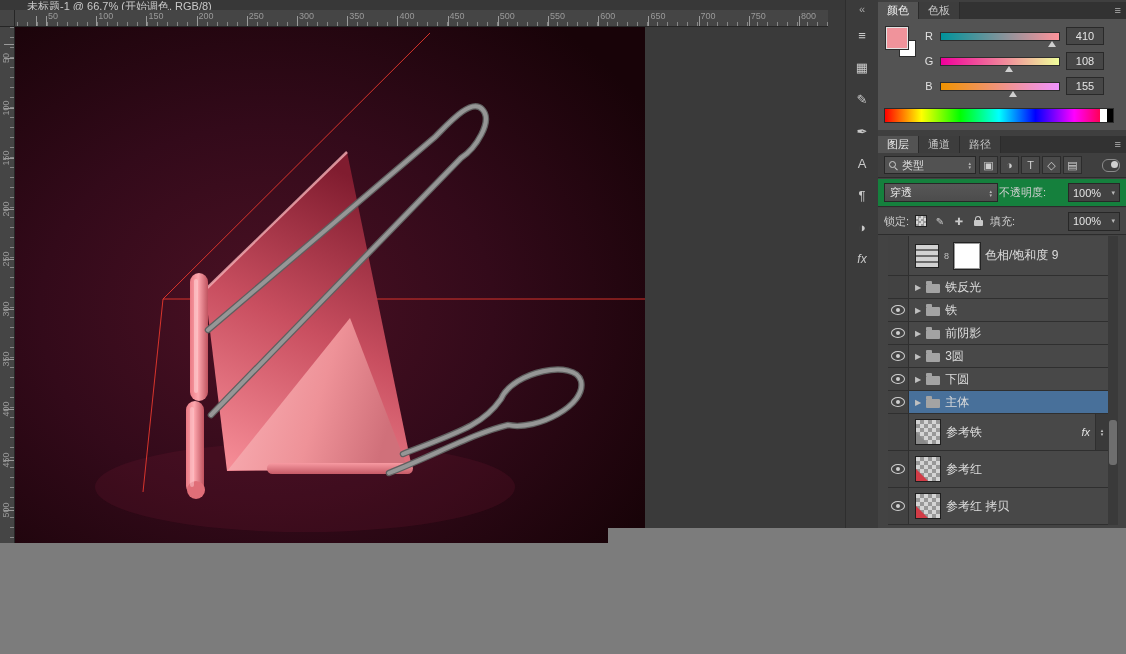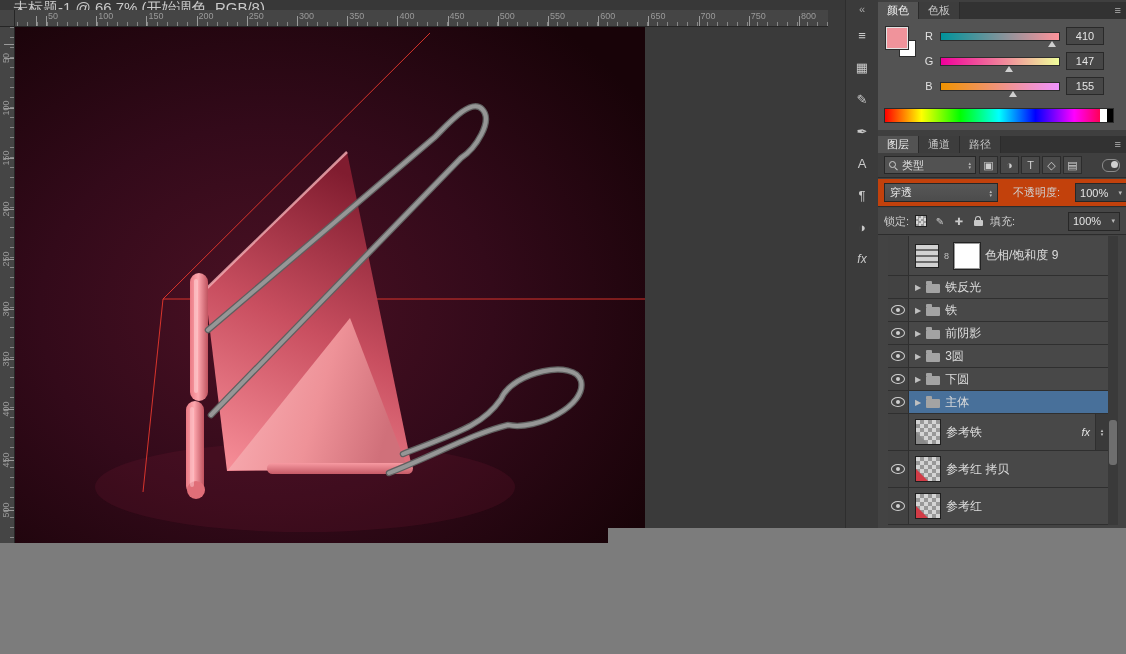--- a/index.html
+++ b/index.html
@@ -1,21 +1,21 @@
 <!DOCTYPE html>
 <html style="--app-bg: #3a3a3a; --panel-bg: #535353; --panel-dark: #3f3f3f; --row-bg: #484848; --selected-row: #48709a; --accent-pink: #f0939b; --guide-red: #e8392e; --wire-gray: #969696; --workspace-gray: #7c7c7c;"><head>
 <meta charset="utf-8">
 <style>
   html,body{margin:0;padding:0;background:#222;}
   .app{position:relative;width:1126px;height:654px;background:var(--app-bg,#3a3a3a);
        font-family:"Liberation Sans",sans-serif;overflow:hidden;user-select:none;}
 
   
   .titlebar{position:absolute;left:0;top:0;width:845px;height:10px;background:#383838;}
-  .title-text{position:absolute;left:13px;top:-1px;font-size:15px;color:#c9c9c9;white-space:nowrap;}
+  .title-text{position:absolute;left:27px;top:-1px;font-size:11px;color:#c9c9c9;white-space:nowrap;}
 
   
   .ruler-corner{position:absolute;left:0;top:10px;width:15px;height:17px;background:#454545;
                 border-right:1px solid #262626;border-bottom:1px solid #262626;box-sizing:border-box;}
   .h-ruler{position:absolute;left:15px;top:10px;width:813px;height:17px;background:#454545;
            border-bottom:1px solid #262626;box-sizing:border-box;overflow:hidden;}
   .h-ruler::before{content:"";position:absolute;left:0;right:0;bottom:0;height:4px;
            background:repeating-linear-gradient(to right,#878787 0 1px,transparent 1px 10px);background-position:2px 0;}
   .h-ruler::after{content:"";position:absolute;left:0;right:0;bottom:0;height:10px;
            background:repeating-linear-gradient(to right,#9a9a9a 0 1px,transparent 1px 50.2px);background-position:31px 0;}
@@ -77,22 +77,22 @@
   .mag{position:relative;width:9px;height:9px;flex:none;}
   .mag::before{content:"";position:absolute;left:0;top:0;width:5px;height:5px;border:1px solid #ccc;border-radius:50%;}
   .mag::after{content:"";position:absolute;left:6px;top:6px;width:4px;height:1px;background:#ccc;transform:rotate(45deg);transform-origin:0 0;}
   .updown{margin-left:auto;display:flex;flex-direction:column;align-items:center;line-height:4px;}
   .updown i{font-style:normal;font-size:5px;color:#bbb;line-height:4px;}
   .filter-icons{display:flex;gap:2px;}
   .f-icon{width:19px;height:18px;background:#4a4a4a;border:1px solid #2c2c2c;color:#cfcfcf;font-size:11px;
           display:flex;align-items:center;justify-content:center;box-sizing:border-box;}
   .filter-toggle{margin-left:auto;width:16px;height:11px;border:1px solid #8b8b8b;border-radius:6px;position:relative;}
   .tog-dot{position:absolute;right:1px;top:1px;width:7px;height:7px;border-radius:50%;background:#cfcfcf;display:block;}
-  .blend-row{position:absolute;left:0;top:26px;width:248px;height:28px;background:#c2410c;border-bottom:1px solid #2c2c2c;
-             display:flex;align-items:center;gap:15px;padding:0 6px;box-sizing:border-box;}
+  .blend-row{position:absolute;left:0;top:26px;width:248px;height:28px;background:#15803d;border-bottom:1px solid #2c2c2c;
+             display:flex;align-items:center;gap:1px;padding:0 6px;box-sizing:border-box;}
   .blend-select{width:114px;height:19px;background:linear-gradient(#575757,#4c4c4c);border:1px solid #272727;
                 display:flex;align-items:center;gap:4px;padding:0 5px;color:#e4e4e4;font-size:11px;box-sizing:border-box;flex:none;}
   .row-label{font-size:11px;color:#cfcfcf;white-space:nowrap;}
   .value-select{margin-left:auto;width:52px;height:19px;background:#424242;border:1px solid #272727;color:#e4e4e4;
                 font-size:11px;display:flex;align-items:center;justify-content:space-between;padding:0 4px;box-sizing:border-box;flex:none;}
   .dd{font-size:7px;color:#b9b9b9;margin-left:3px;}
   .lock-row{position:absolute;left:0;top:55px;width:248px;height:27px;background:#464646;border-bottom:1px solid #2c2c2c;
             display:flex;align-items:center;gap:4px;padding:0 6px;box-sizing:border-box;}
   .lock-icons{display:flex;gap:3px;}
   .l-icon{width:16px;height:16px;display:flex;align-items:center;justify-content:center;color:#c9c9c9;font-size:10px;}
@@ -259,21 +259,21 @@
             <div class="track" style="background: linear-gradient(to right, rgb(0, 147, 155), rgb(255, 147, 155));">
               <span class="thumb" style="left: calc(94.1% - 4px);"></span>
             </div>
             <div class="val-box">410</div>
           </div>
           <div class="slider-row" style="top: 33px;">
             <span class="ch-label">G</span>
             <div class="track" style="background: linear-gradient(to right, rgb(240, 0, 155), rgb(240, 255, 155));">
               <span class="thumb" style="left: calc(57.6% - 4px);"></span>
             </div>
-            <div class="val-box">147</div>
+            <div class="val-box">108</div>
           </div>
           <div class="slider-row" style="top: 58px;">
             <span class="ch-label">B</span>
             <div class="track" style="background: linear-gradient(to right, rgb(240, 147, 0), rgb(240, 147, 255));">
               <span class="thumb" style="left: calc(60.8% - 4px);"></span>
             </div>
             <div class="val-box">155</div>
           </div>
         </div>
       <div class="spectrum">
@@ -425,30 +425,30 @@
                 <i>▾</i>
               </span>
             </div>
           </div>
           <div class="layer-row pixel">
             <div class="eye-cell">
               <span class="eye"></span>
             </div>
             <div class="row-main">
               <span class="checker corner-red"></span>
+              <span class="layer-label">参考红</span>
+            </div>
+          </div>
+          <div class="layer-row pixel">
+            <div class="eye-cell">
+              <span class="eye"></span>
+            </div>
+            <div class="row-main">
+              <span class="checker corner-red"></span>
               <span class="layer-label">参考红 拷贝</span>
-            </div>
-          </div>
-          <div class="layer-row pixel">
-            <div class="eye-cell">
-              <span class="eye"></span>
-            </div>
-            <div class="row-main">
-              <span class="checker corner-red"></span>
-              <span class="layer-label">参考红</span>
             </div>
           </div>
         </div>
 
       <div class="scroll-strip">
         <span class="scroll-thumb"></span>
       </div>
 
     </div>
   </div>

